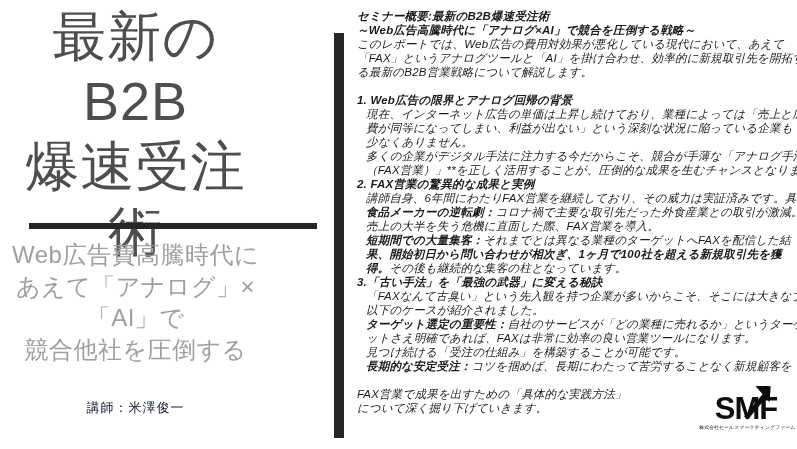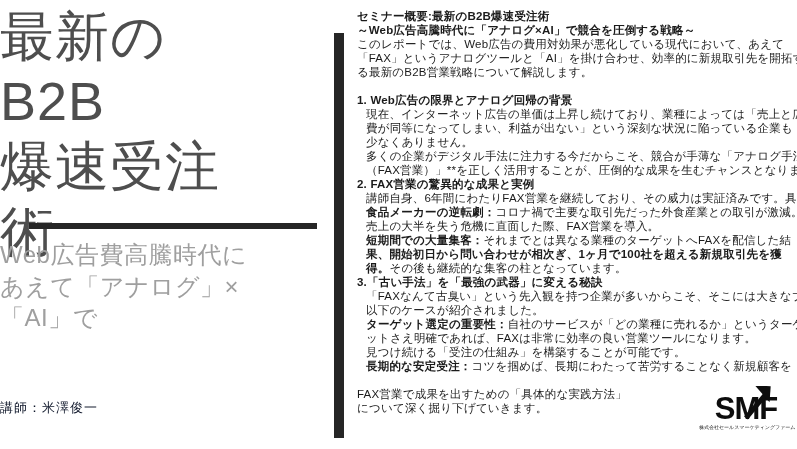--- a/index.html
+++ b/index.html
@@ -1,30 +1,30 @@
 <!DOCTYPE html>
 <html><head>
 <meta charset="utf-8">
 <style>
   html,body{margin:0;padding:0;background:#ffffff;}
   body{width:797px;height:449px;overflow:hidden;font-family:"Liberation Sans","DejaVu Sans",sans-serif;}
   .page{position:relative;width:797px;height:449px;background:#ffffff;}
 
   
-  .left{position:absolute;left:0;top:0;width:271px;height:449px;text-align:left;}
+  .left{position:absolute;left:0;top:0;width:271px;height:449px;text-align:center;}
   .title{position:absolute;left:0;top:4px;width:100%;font-size:54px;line-height:65px;font-weight:200;color:#4e4e4e;letter-spacing:1px;}
   .hdiv{position:absolute;left:29px;top:223px;width:288px;height:6px;background:#262626;}
   .subtitle{position:absolute;left:0;top:239px;width:100%;font-size:24px;line-height:31.5px;font-weight:300;color:#9f9f9f;letter-spacing:0.5px;}
   .lecturer{position:absolute;left:0;top:399px;width:100%;font-size:13px;font-weight:300;color:#0f172a;letter-spacing:1px;}
 
   
   .vbar{position:absolute;left:334px;top:33px;width:10px;height:405px;background:#262626;}
 
   
-  .rcol{position:absolute;left:357px;top:9px;width:436px;color:#1b1b1b;font-size:11.5px;line-height:14px;letter-spacing:0.2px;}
+  .rcol{position:absolute;left:357px;top:9px;width:436px;color:#1b1b1b;font-size:11.5px;line-height:14px;letter-spacing:0.2px;font-style:italic;}
   .ln{white-space:nowrap;min-height:14px;}
   .ln.ind{padding-left:9px;}
   .ln .b{font-weight:bold;}
 
   
   .logo{position:absolute;left:699px;top:393px;width:94px;text-align:center;}
   .logo-text{position:relative;display:inline-block;font-weight:800;font-size:31px;line-height:31px;letter-spacing:-1px;color:#0d0d0d;}
   .logo-arrow{position:absolute;left:21px;top:-7px;pointer-events:none;}
   .logo-sub{font-size:5px;line-height:6px;color:#141414;white-space:nowrap;letter-spacing:0;}
 </style>
@@ -35,20 +35,21 @@
 
   <div class="left">
     <div class="title">
         <div>最新のB2B</div>
         <div>爆速受注術</div>
       </div>
     <div class="hdiv"></div>
     <div class="subtitle">
         <div>Web広告費高騰時代に</div>
         <div>あえて「アナログ」×「AI」で</div>
+        <div>競合他社を圧倒する</div>
       </div>
     <div class="lecturer">講師：米澤俊一</div>
   </div>
 
   <div class="vbar"></div>
 
   <div class="rcol">
       <div class="ln"><span class="b">セミナー概要:最新のB2B爆速受注術</span></div>
       <div class="ln"><span class="b">～Web広告高騰時代に「アナログ×AI」で競合を圧倒する戦略～</span></div>
       <div class="ln"><span>このレポートでは、Web広告の費用対効果が悪化している現代において、あえて</span></div>

